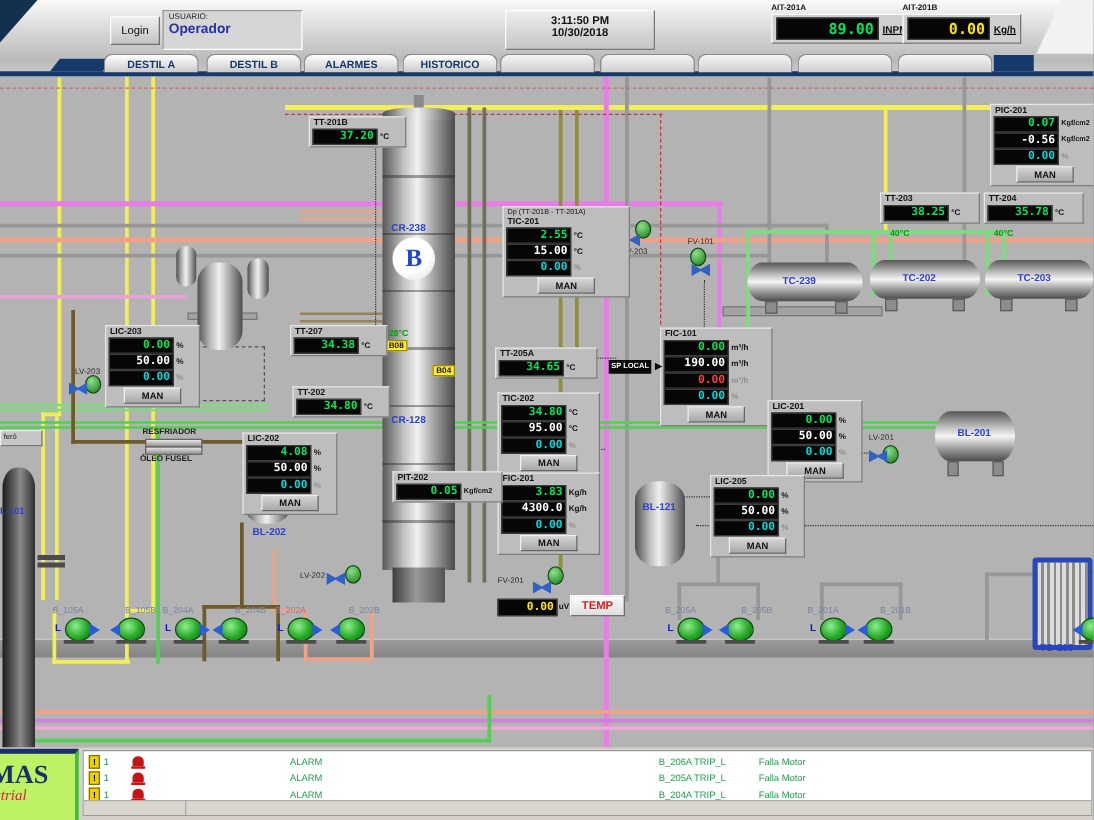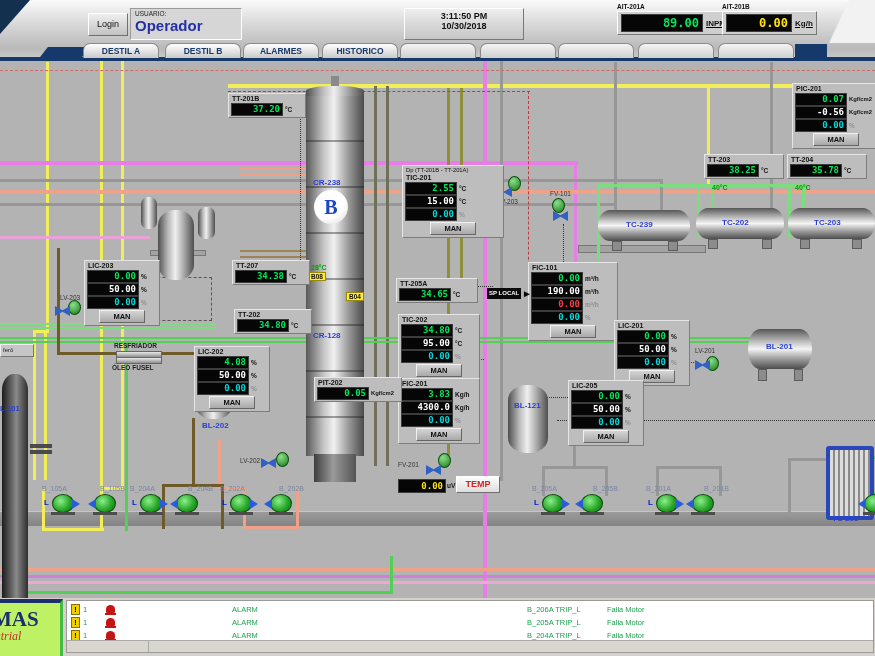--- a/index.html
+++ b/index.html
@@ -10,21 +10,21 @@
   .header{position:absolute;left:0;top:0;width:875px;height:61px;
           background:linear-gradient(180deg,#fafafa,#d8d8d8 40%,#b9b9b9 80%,#cfcfcf);z-index:10;}
   .hdr-tri{left:0;top:0;width:0;height:0;border-top:34px solid #14304f;border-right:30px solid transparent;}
   .hdr-diag{right:0;top:0;width:70px;height:43px;background:linear-gradient(115deg,transparent 48%,#f2f2f2 50%);}
   .navy-line{left:0;top:57px;width:875px;height:4px;background:#16396b;}
   .btn3d{background:linear-gradient(#efefef,#c2c2c2);border:1px solid;border-color:#fff #6f6f6f #6f6f6f #fff;
          font-size:9px;color:#111;text-align:center;}
   .login{left:88px;top:13px;width:38px;height:21px;line-height:21px;}
   .usuario{left:130px;top:8px;width:102px;height:28px;background:#d6d6d6;border:1px solid;border-color:#9a9a9a #fff #fff #9a9a9a;padding:1px 4px;}
   .us-l{font-size:6.5px;color:#222;}
-  .us-v{font-size:15px;font-weight:bold;color:#2330a8;}
+  .us-v{font-size:11px;font-weight:bold;color:#2330a8;}
   .clock{left:404px;top:8px;width:118px;height:28px;background:linear-gradient(#ececec,#cwcfcf,#c9c9c9);border:1px solid;border-color:#fff #777 #777 #fff;
          text-align:center;font-size:9px;font-weight:bold;color:#111;padding-top:2px;}
   .ait{top:3px;}
   .ait-l{font-size:6.5px;font-weight:bold;color:#111;margin-bottom:1px;}
   .ait-frame{background:#cfcfcf;border:1px solid;border-color:#fff #777 #777 #fff;padding:2px 3px;display:flex;align-items:center;text-decoration:underline;}
   .led{background:#060606;border:1px solid #3c3c3c;font-family:"DejaVu Sans Mono",monospace;font-weight:bold;
        text-align:right;overflow:hidden;white-space:nowrap;}
   .led-big{width:74px;height:16px;font-size:12px;line-height:16px;padding:0 3px;}
   .ait-u{font-size:8px;font-weight:bold;color:#111;margin-left:3px;}
   .tab{top:43px;width:74px;height:14px;background:linear-gradient(#ffffff,#c9c9c9);border:1px solid #8a8a8a;border-bottom:none;
@@ -360,21 +360,21 @@
         <i class="imp r"></i>
       </div>
     <span class="ab pump-label" style="left:704px;top:424px">B_201B</span>
     <div class="ab pump" style="left:692px;top:433px">
         <i class="imp l"></i>
       </div>
     <div class="ab pump" style="left:864px;top:433px">
         <i class="imp l"></i>
       </div>
 
-    <div class="panel ab" style="left:228px;top:32px;width:72px">
+    <div class="panel ab" style="left:247px;top:32px;width:72px">
       <div class="p-label">TT-201B</div>
       <div class="p-row">
           <span class="led led-s g">37.20</span>
           <span class="unit">°C</span>
         </div>
     </div>
     <div class="panel ab" style="left:84px;top:199px;width:70px">
       <div class="p-label">LIC-203</div>
       <div class="p-row">
           <span class="led led-s g">0.00</span>

